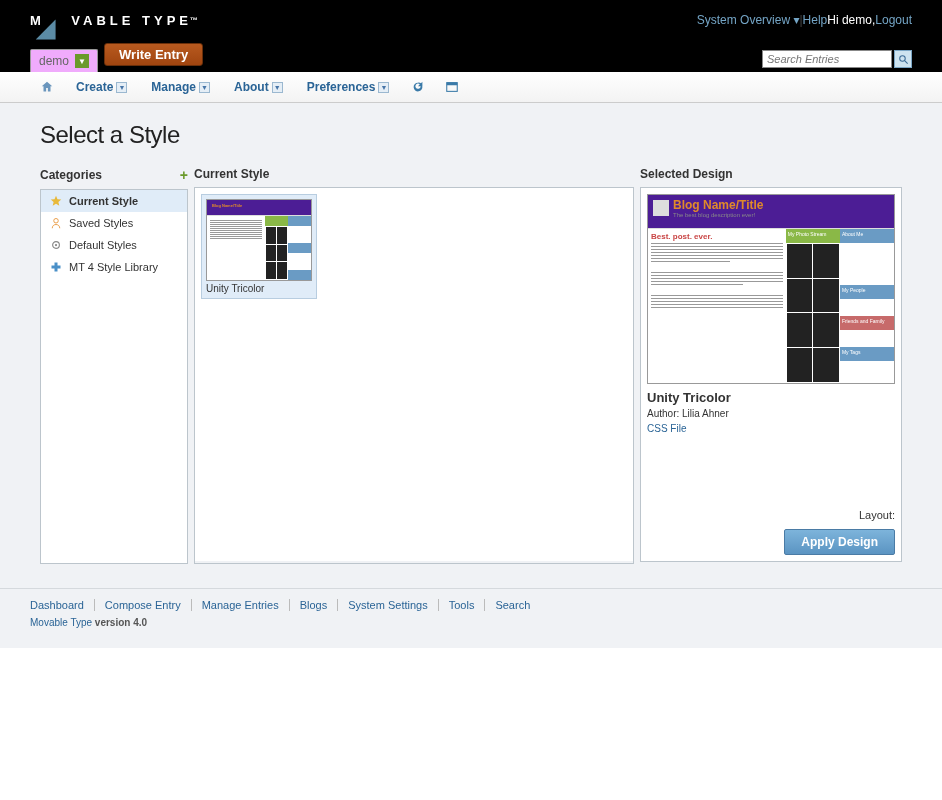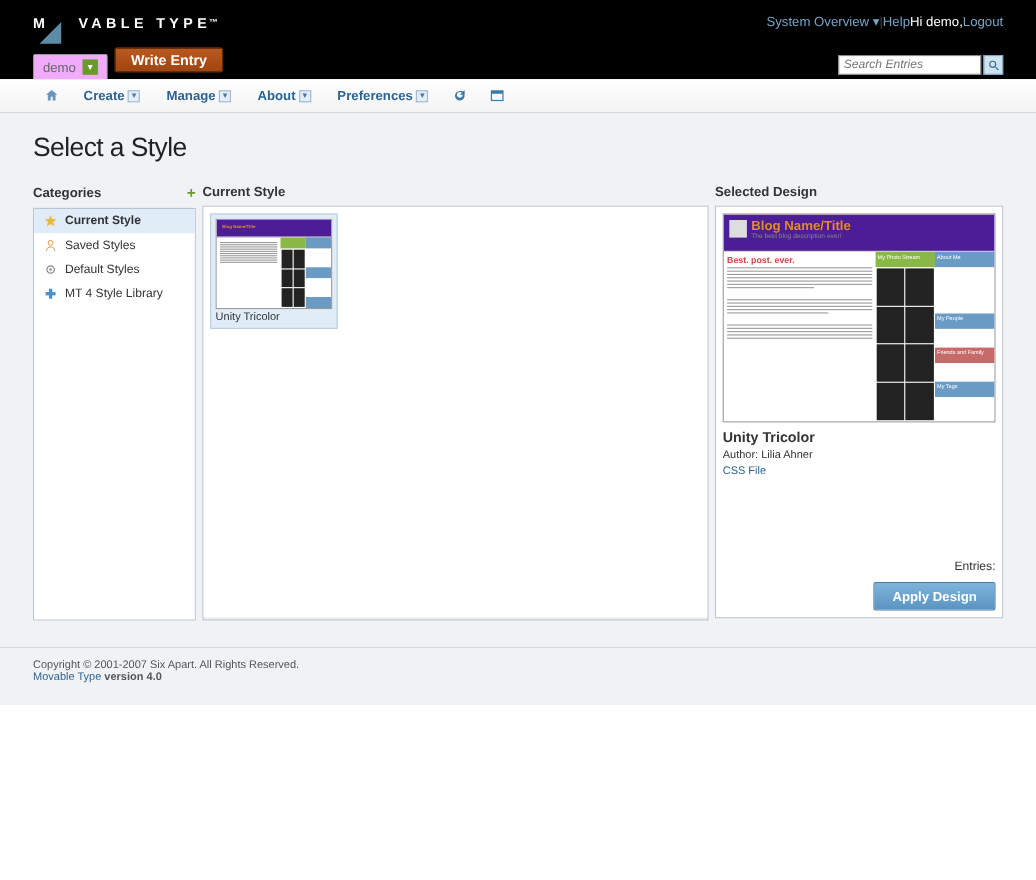--- a/index.html
+++ b/index.html
@@ -27,21 +27,21 @@
 
 
 .navbar{background:linear-gradient(#fff,#f3f3f3);border-bottom:1px solid #ccc;padding:0 30px}
 .navbar-inner{display:flex;align-items:center;height:30px;gap:0}
 .nav-item{color:#2a6496;font-weight:bold;font-size:12px;padding:0 12px;display:flex;align-items:center;gap:3px;height:30px}
 .nav-item .dd-ico{width:11px;height:11px;border:1px solid #9bb8d0;background:#e5eef6;display:inline-flex;align-items:center;justify-content:center;font-size:7px;color:#4876a8}
 .nav-icon{display:flex;align-items:center;padding:0 10px}
 .nav-icon svg{width:14px;height:14px}
 
 
-.main-wrap{background:#f0f2f5;padding:18px 30px 24px;min-height:400px}
+.main-wrap{background:#f0f2f5;padding:18px 40px 24px;min-height:400px}
 .page-title{font-size:24px;font-weight:normal;color:#222;margin-bottom:18px;letter-spacing:-0.5px}
 .cols{display:flex;gap:6px}
 .col{border:1px solid #bcc5cc}
 .col-header{display:flex;align-items:center;justify-content:space-between;font-weight:bold;font-size:12px;color:#333;padding:0 0 6px}
 .cat-col{width:148px}
 .style-col{flex:1}
 .design-col{width:262px}
 
 .cat-list{background:#fff;height:373px}
 .cat-item{display:flex;align-items:center;gap:6px;padding:4px 8px;font-size:11px;color:#333;cursor:pointer}
@@ -334,28 +334,36 @@
                     <div style="flex:0.8;background:#fff"></div>
                 </div>
               </div>
             </div>
           </div>
           <div class="design-name">Unity Tricolor</div>
           <div class="design-author">Author: Lilia Ahner</div>
           <a class="design-css">CSS File</a>
           <div class="design-footer">
             <div class="layout-row">
-              <span>Entries:</span>
+              <span>Layout:</span>
             </div>
             <button class="apply-btn">Apply Design</button>
           </div>
         </div>
       </div>
     </div>
   </div>
 </div>
 
 <div class="footer">
+  <div class="footer-links">
+    <a>Dashboard</a>
+    <a>Compose Entry</a>
+    <a>Manage Entries</a>
+    <a>Blogs</a>
+    <a>System Settings</a>
+    <a>Tools</a>
+    <a>Search</a>
+  </div>
   <div class="footer-copy">
-    <div>Copyright © 2001-2007 Six Apart. All Rights Reserved.</div>
     <div><a>Movable Type</a><b> version 4.0</b></div>
   </div>
 </div>
 
 </body></html>

